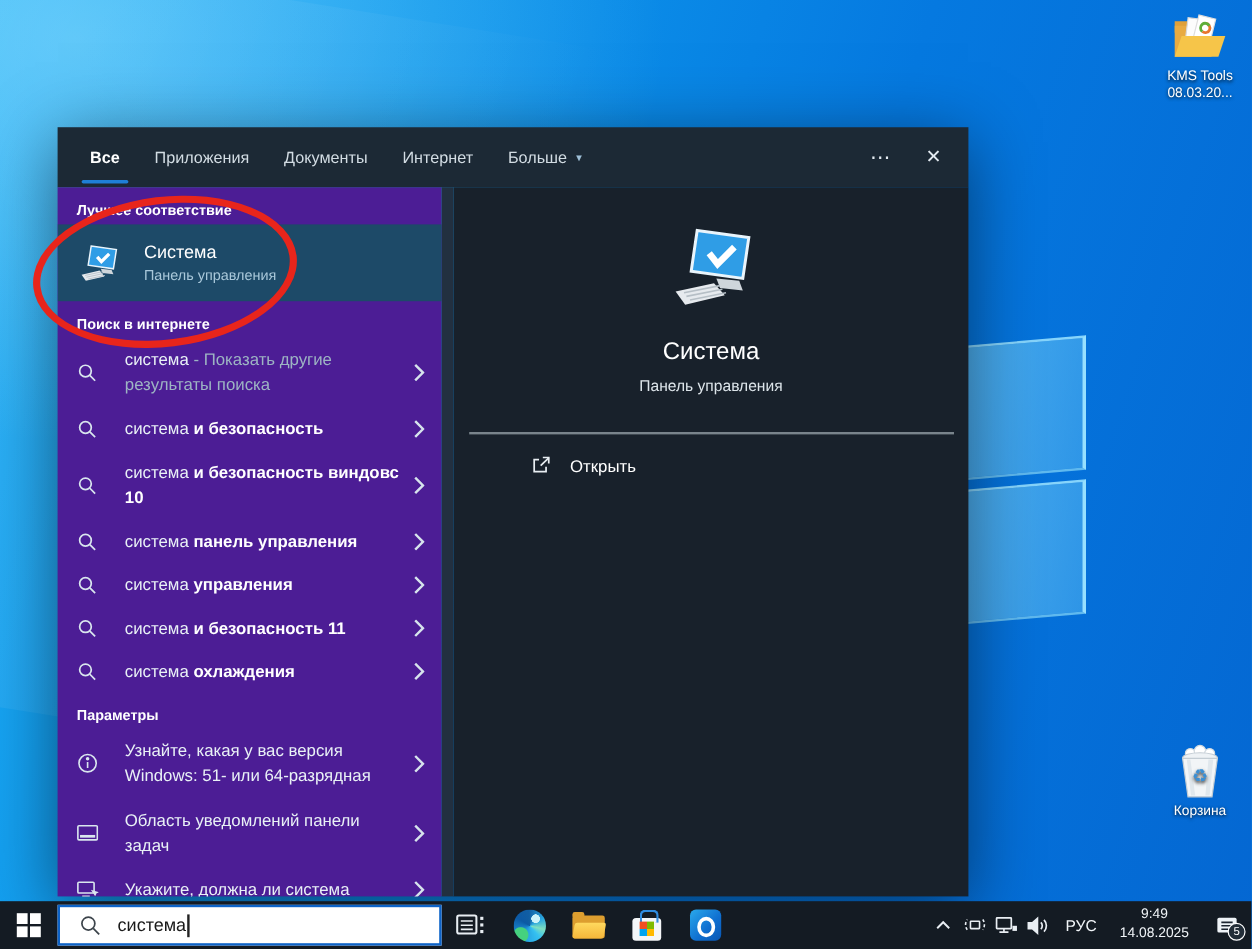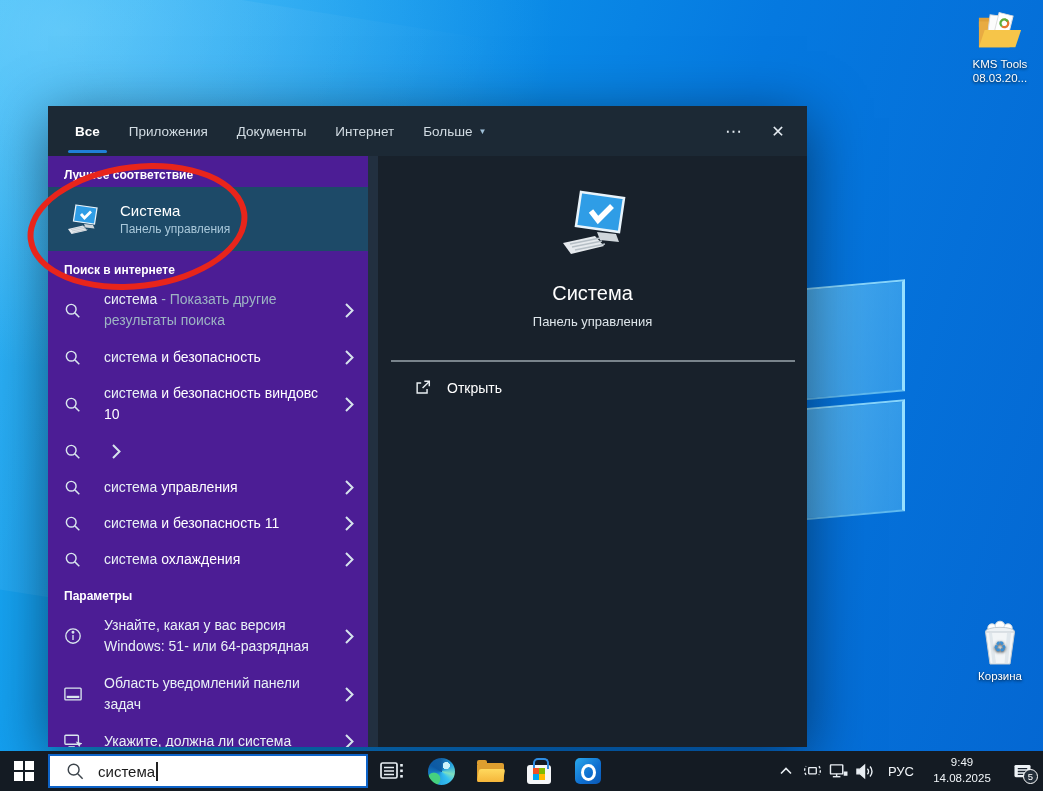--- a/index.html
+++ b/index.html
@@ -54,29 +54,29 @@
   .best-row { height:64px; background:#1d4a68; display:flex; align-items:center;
     padding:0 16px; margin-top:5px; cursor:pointer; }
   .best-text { margin-left:20px; }
   .best-title { font-size:15px; color:#fff; }
   .best-sub { font-size:12px; color:#a9c8da; margin-top:3px; }
 
   .row { display:flex; align-items:center; padding:0 14px 0 16px; min-height:36px; cursor:pointer; }
   .row.two { padding-top:8px; padding-bottom:8px; }
   .row .lead-ico { flex:none; width:18px; margin-right:22px; display:flex; }
   .row .txt { flex:1; font-size:14px; line-height:1.5; color:#e9f1f6; }
-  .sg-suffix { font-weight:normal; color:#fff; }
+  .sg-suffix { font-weight:bold; color:#fff; }
   .sg-suffix.muted { font-weight:normal; color:#9db4c3; }
   .row .chev { flex:none; margin-left:8px; display:flex; }
 
   .prev-title { margin-top:24px; font-size:20px; color:#fff; }
   .prev-sub { margin-top:9px; font-size:13px; color:#dde5ea; }
   .divider { align-self:stretch; height:2px; background:#79848c; margin:31px 12px 0 13px; }
   .open-row { align-self:stretch; display:flex; align-items:center; margin-top:17px;
-    padding-left:36px; gap:15px; cursor:pointer; }
+    padding-left:36px; gap:15px; cursor:pointer;margin-left:28px; }
   .open-label { font-size:14px; color:#fff; }
 
   
   .annotation-ellipse { position:absolute; left:27px; top:164px; width:221px; height:125px;
     border:6px solid #e8251b; border-radius:50%; transform:rotate(-7deg); z-index:30;
     pointer-events:none; }
 
   
   .taskbar { position:absolute; left:0; bottom:0; width:1043px; height:40px;
     background:#141b23; z-index:20; }
@@ -262,20 +262,21 @@
           </span>
       </div>
 
       <div class="row">
         <span class="lead-ico">
           <svg width="17" height="17" viewBox="0 0 20 20" fill="none" stroke="#d9e6ee" stroke-width="1.7">
             <circle cx="8.5" cy="8.5" r="5.7"></circle>
               <line x1="12.8" y1="12.8" x2="18" y2="18"></line>
             </svg>
           </span>
+        <span class="txt"><span class="sg-prefix">система</span><span class="sg-suffix"> панель управления</span></span>
         <span class="chev">
           <svg width="9" height="15" viewBox="0 0 9 15" fill="none" stroke="#d6e3ec" stroke-width="2">
               <path d="M1,1 L7.5,7.5 L1,14"></path>
             </svg>
           </span>
       </div>
 
       <div class="row">
         <span class="lead-ico">
           <svg width="17" height="17" viewBox="0 0 20 20" fill="none" stroke="#d9e6ee" stroke-width="1.7">

